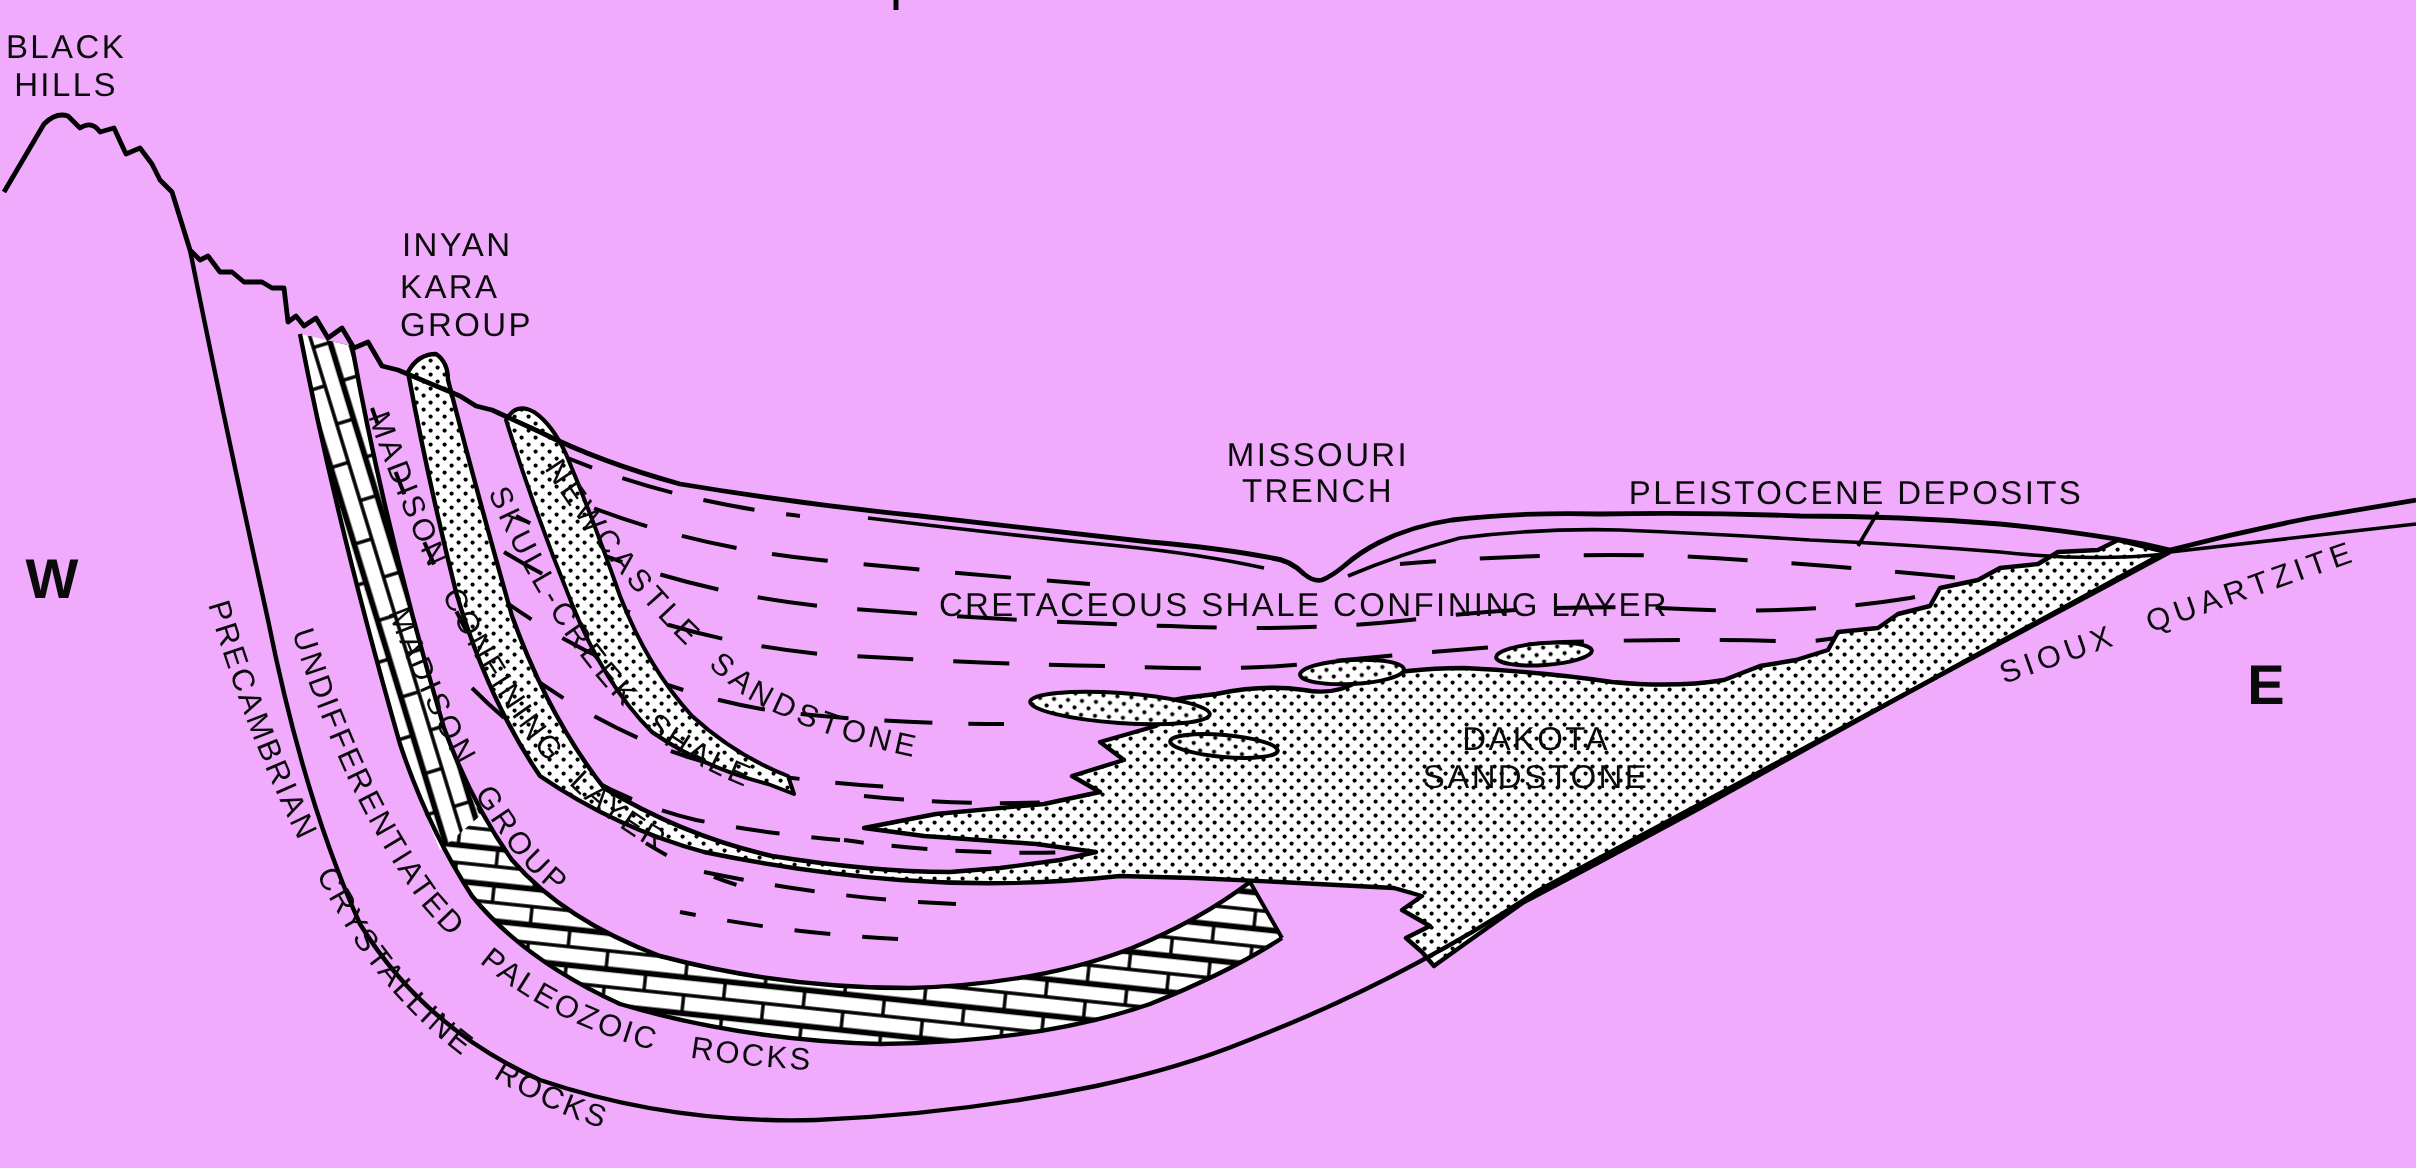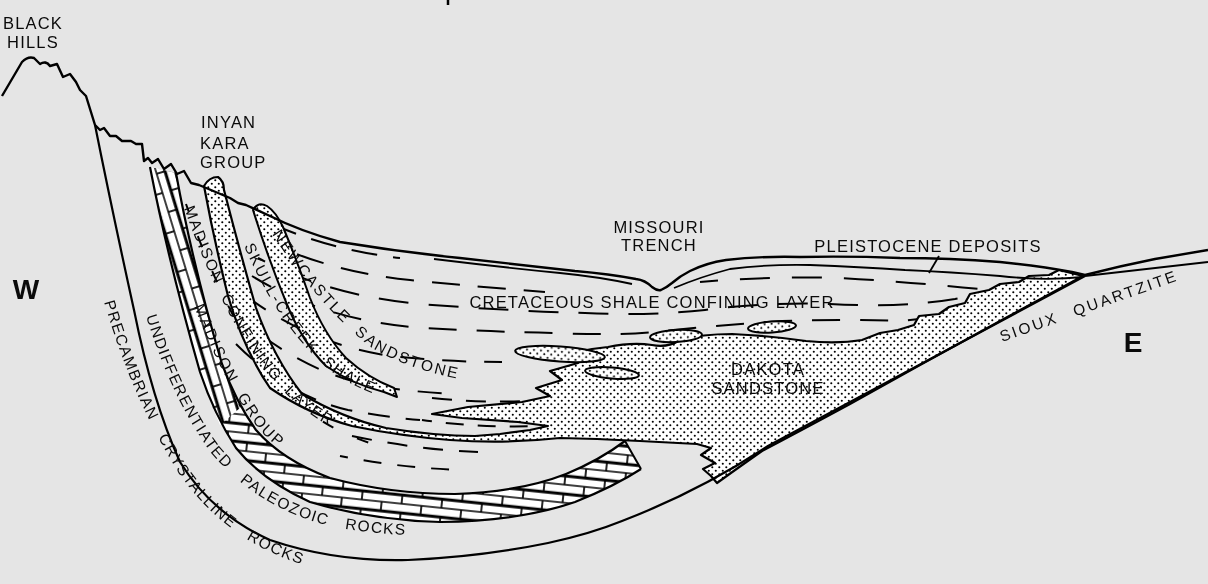--- a/index.html
+++ b/index.html
@@ -1,16 +1,16 @@
 <!DOCTYPE html>
 <html><head>
 <meta charset="utf-8">
 <style>
   html,body{margin:0;padding:0;background:#ffffff;}
-  .stage{position:relative;width:1208px;height:584px;background:#e5e5e5;overflow:hidden;
+  .stage{position:relative;width:1208px;height:584px;background:#f0abfc;overflow:hidden;
          font-family:"Liberation Sans",sans-serif;}
   svg{display:block;}
   text{fill:#0a0a0a;font-family:"Liberation Sans",sans-serif;}
   .lbl{font-size:16.5px;letter-spacing:1.2px;}
   .lbl-mid{text-anchor:middle;}
   .marker{font-size:28px;font-weight:bold;text-anchor:middle;}
   .curved{font-size:15.5px;letter-spacing:1.5px;word-spacing:8px;}
   .ink{stroke:#000;fill:none;}
 </style>
 </head>

